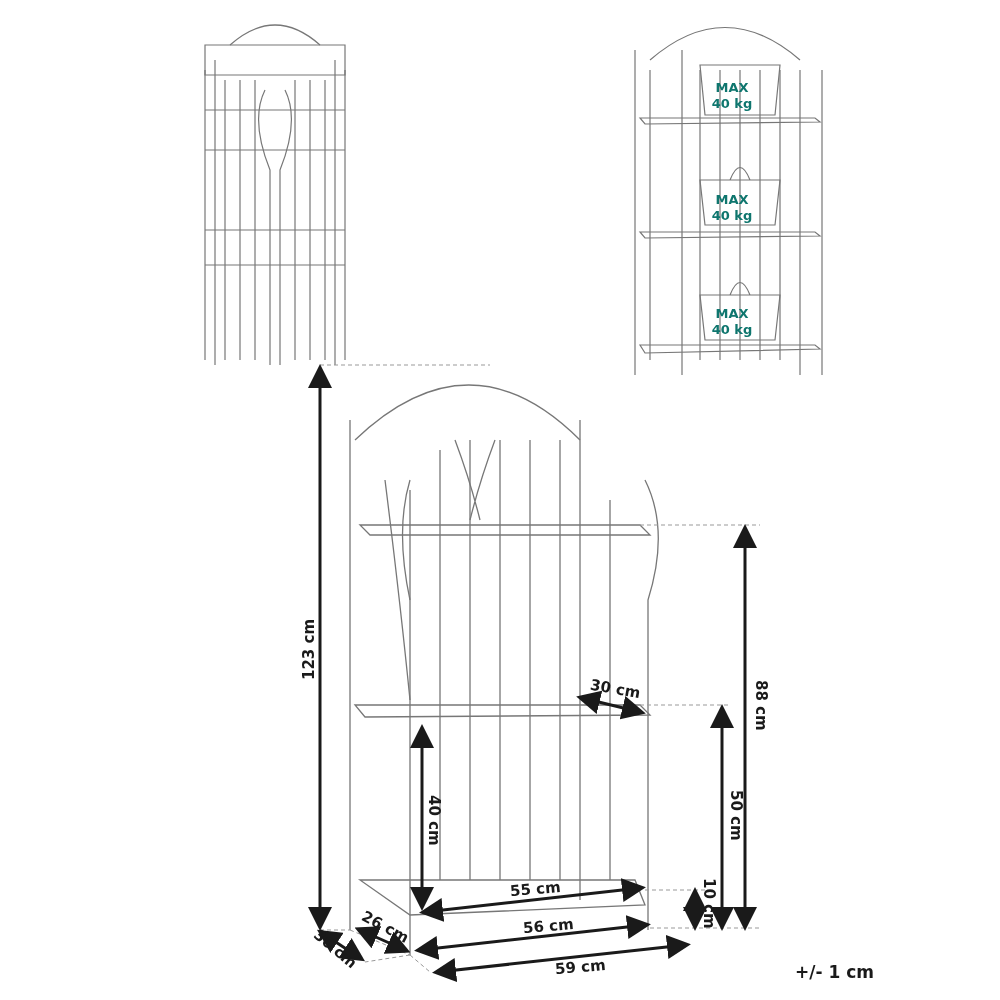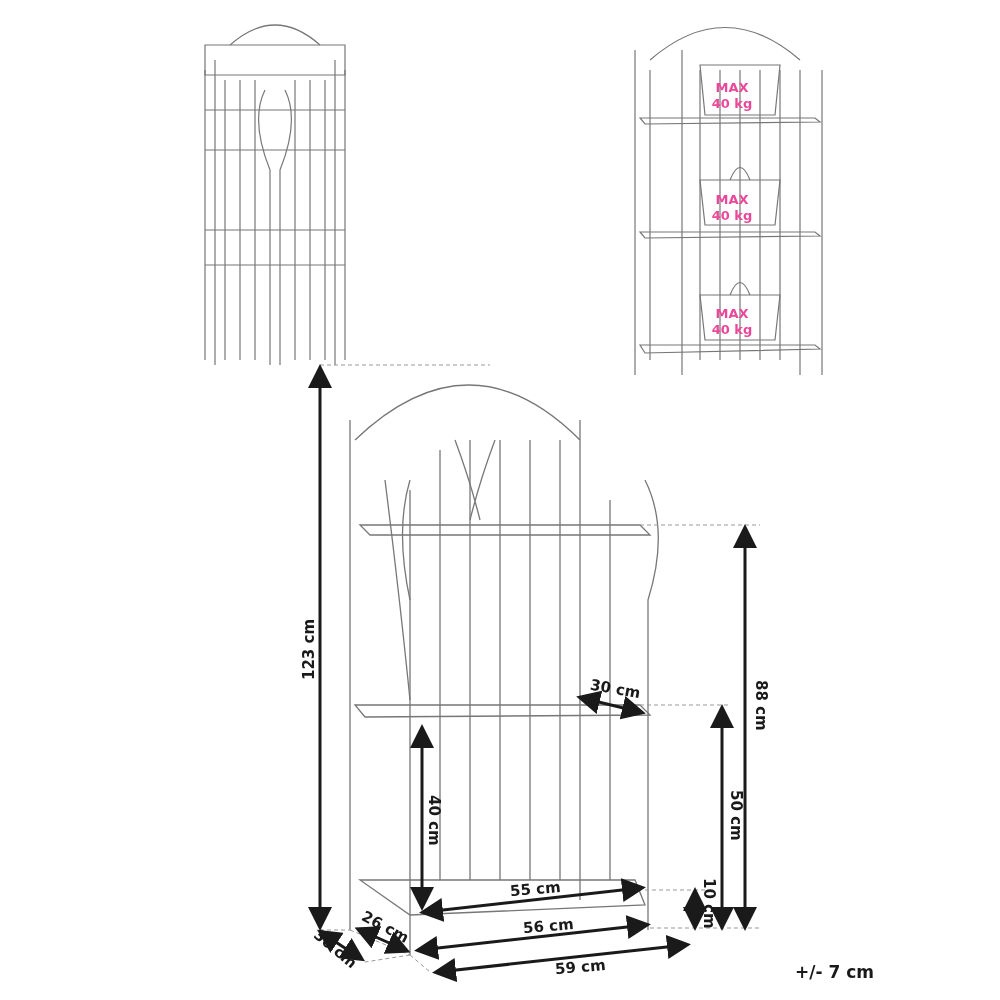--- a/index.html
+++ b/index.html
@@ -1,19 +1,19 @@
 <!DOCTYPE html>
 <html><head>
 <meta charset="utf-8">
 <style>
   html,body{margin:0;padding:0;background:#fff;}
   body{width:1000px;height:1000px;position:relative;overflow:hidden;font-family:"DejaVu Sans",sans-serif;}
   svg{position:absolute;left:0;top:0;}
   .lbl{position:absolute;font-weight:bold;font-size:15px;color:#1a1a1a;white-space:nowrap;}
-  .mx{position:absolute;font-weight:bold;font-size:13px;color:#ec4899;text-align:center;line-height:16px;width:60px;}
+  .mx{position:absolute;font-weight:bold;font-size:13px;color:#0f766e;text-align:center;line-height:16px;width:60px;}
   .vert{transform:rotate(90deg);transform-origin:left top;}
   .vertn{transform:rotate(-90deg);transform-origin:left top;}
 </style>
 </head>
 <body>
 
 <svg width="1000" height="1000">
   <defs>
     <marker id="ah" markerWidth="8" markerHeight="8" refX="6" refY="4" orient="auto-start-reverse">
       <path d="M0,0 L8,4 L0,8 z" fill="#1a1a1a"></path>
@@ -88,13 +88,13 @@
 <div class="lbl vert" style="left:770px;top:680px;">88 cm</div>
 <div class="lbl vert" style="left:745px;top:790px;">50 cm</div>
 <div class="lbl vert" style="left:718px;top:878px;">10 cm</div>
 <div class="lbl vert" style="left:443px;top:795px;">40 cm</div>
 <div class="lbl" style="left:510px;top:880px;transform:rotate(-5deg);">55 cm</div>
 <div class="lbl" style="left:590px;top:680px;transform:rotate(10deg);">30 cm</div>
 <div class="lbl" style="left:523px;top:917px;transform:rotate(-5deg);">56 cm</div>
 <div class="lbl" style="left:555px;top:958px;transform:rotate(-5deg);">59 cm</div>
 <div class="lbl" style="left:360px;top:918px;transform:rotate(28deg);">26 cm</div>
 <div class="lbl" style="left:310px;top:940px;transform:rotate(40deg);">30 cm</div>
-<div class="lbl" style="left:795px;top:962px;font-size:17px;">+/- 7 cm</div>
+<div class="lbl" style="left:795px;top:962px;font-size:17px;">+/- 1 cm</div>
 
 </body></html>

